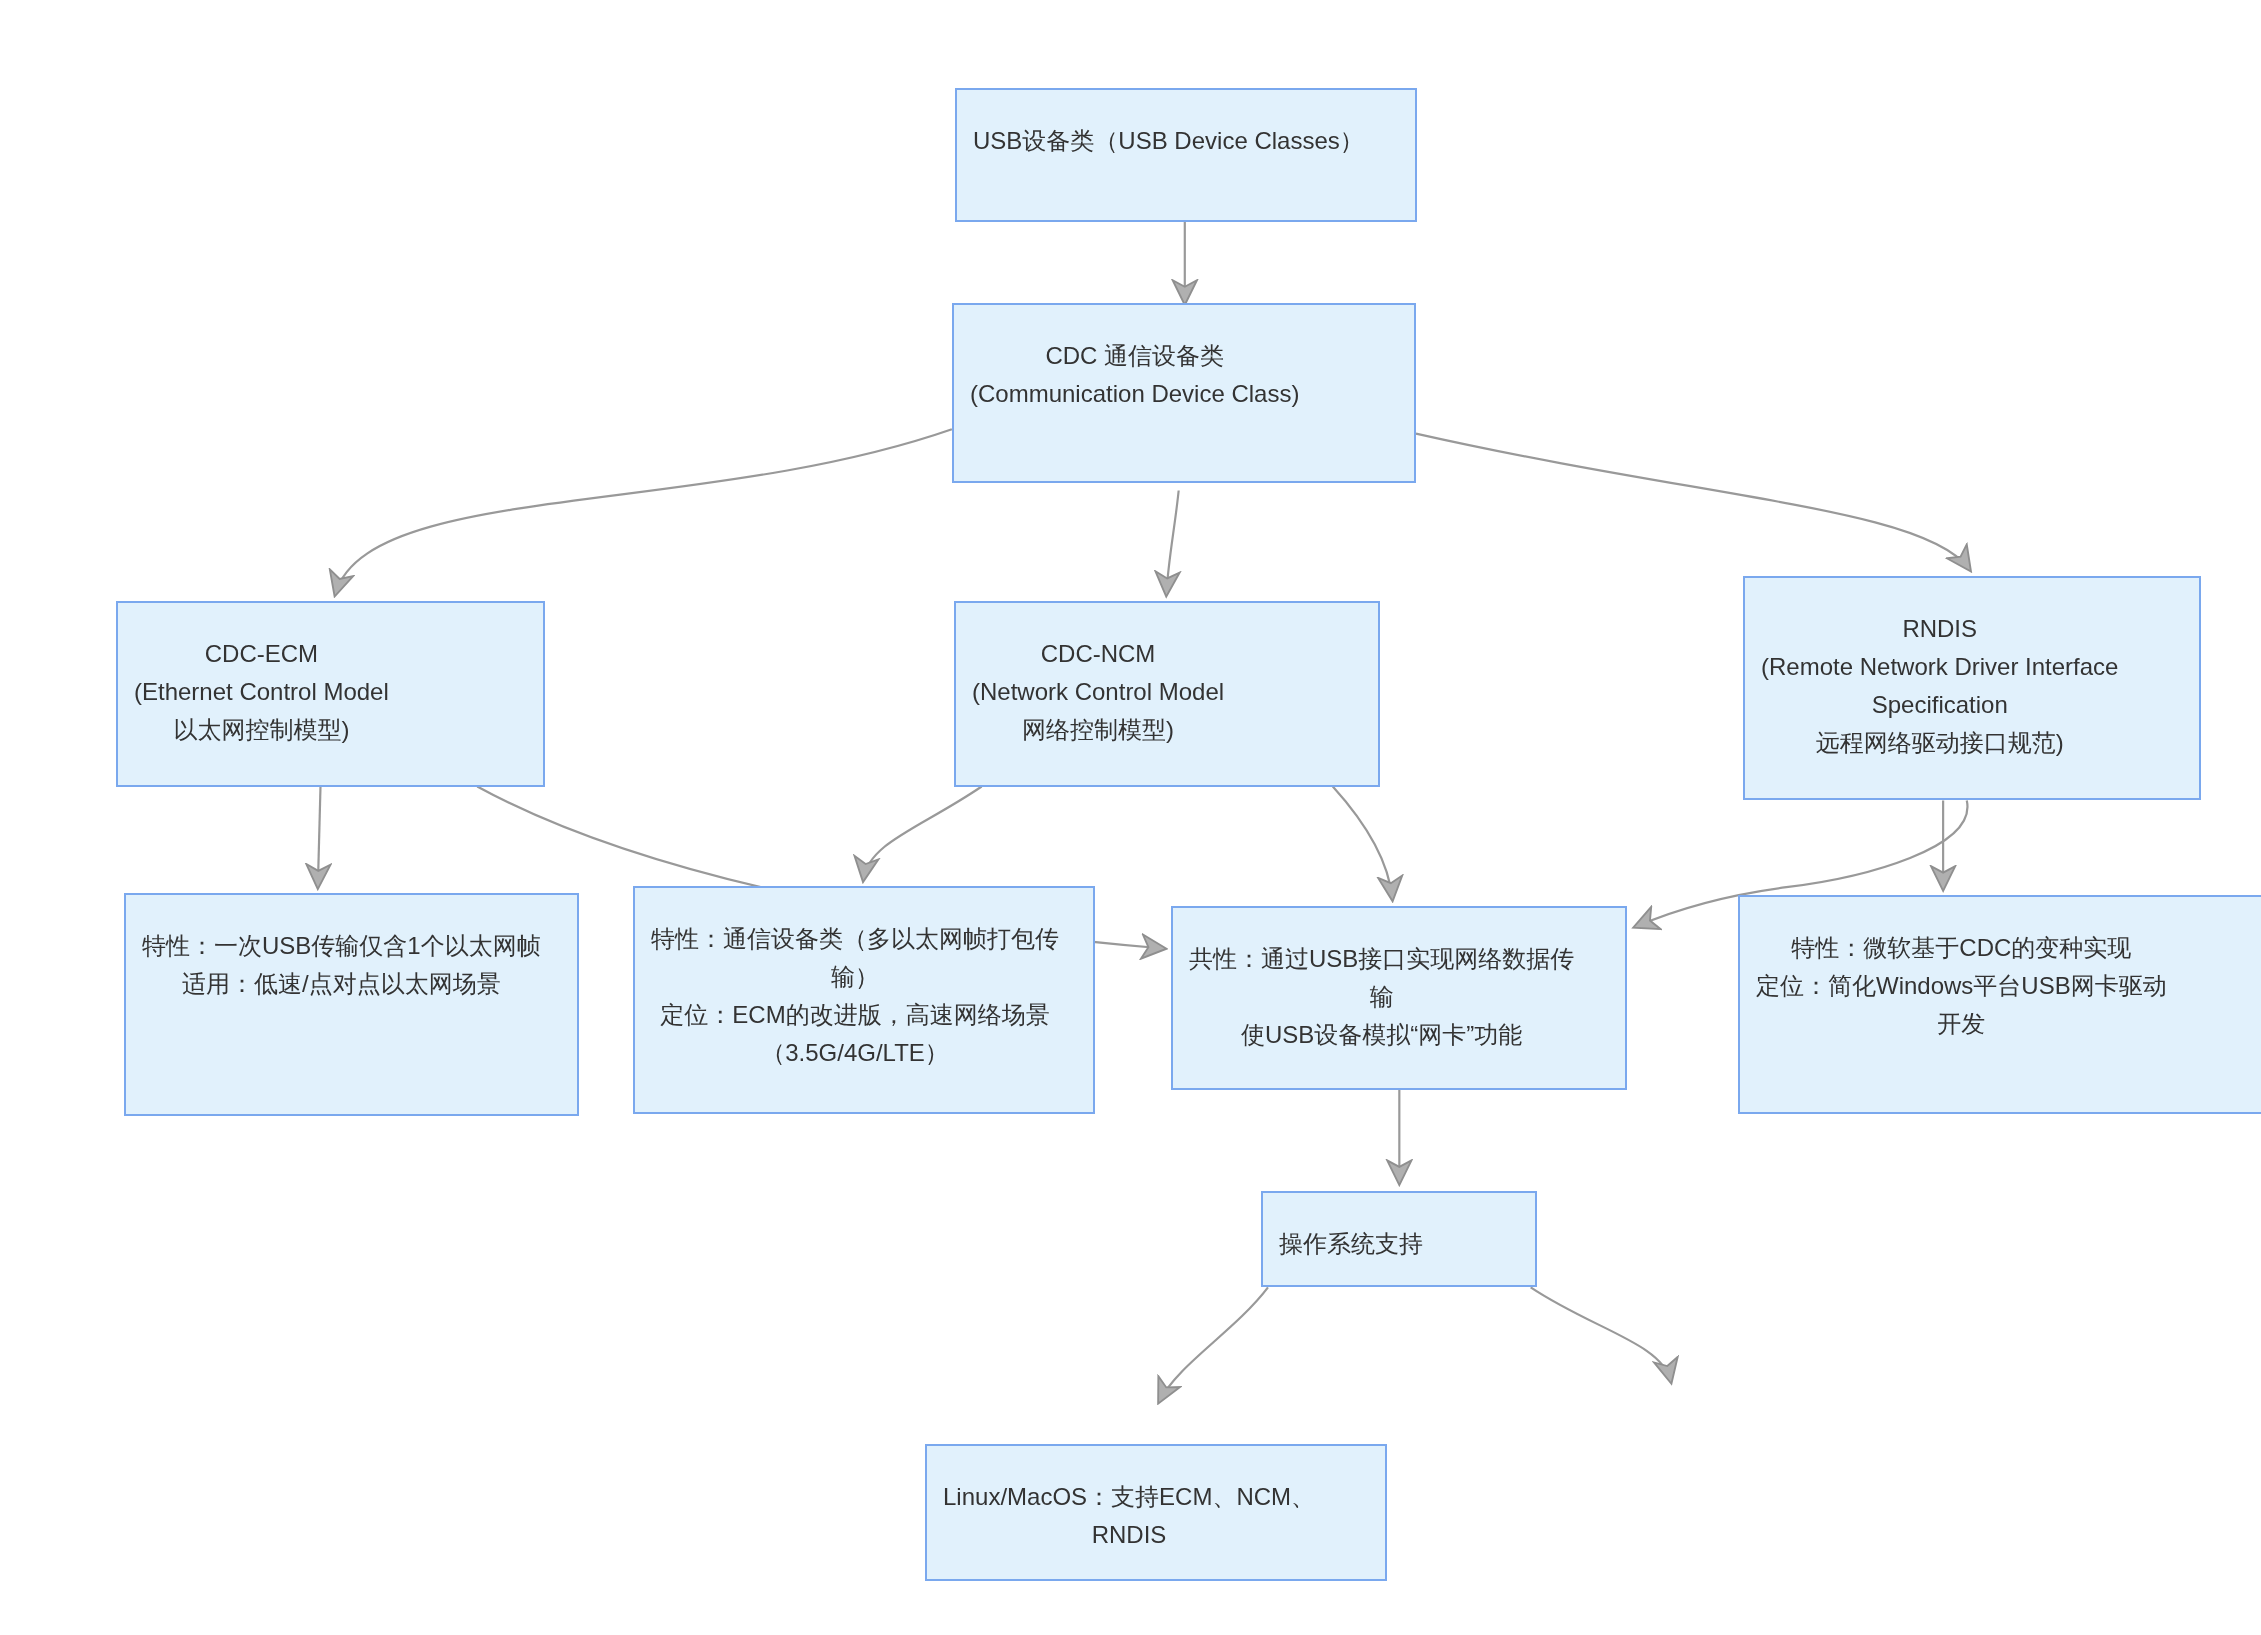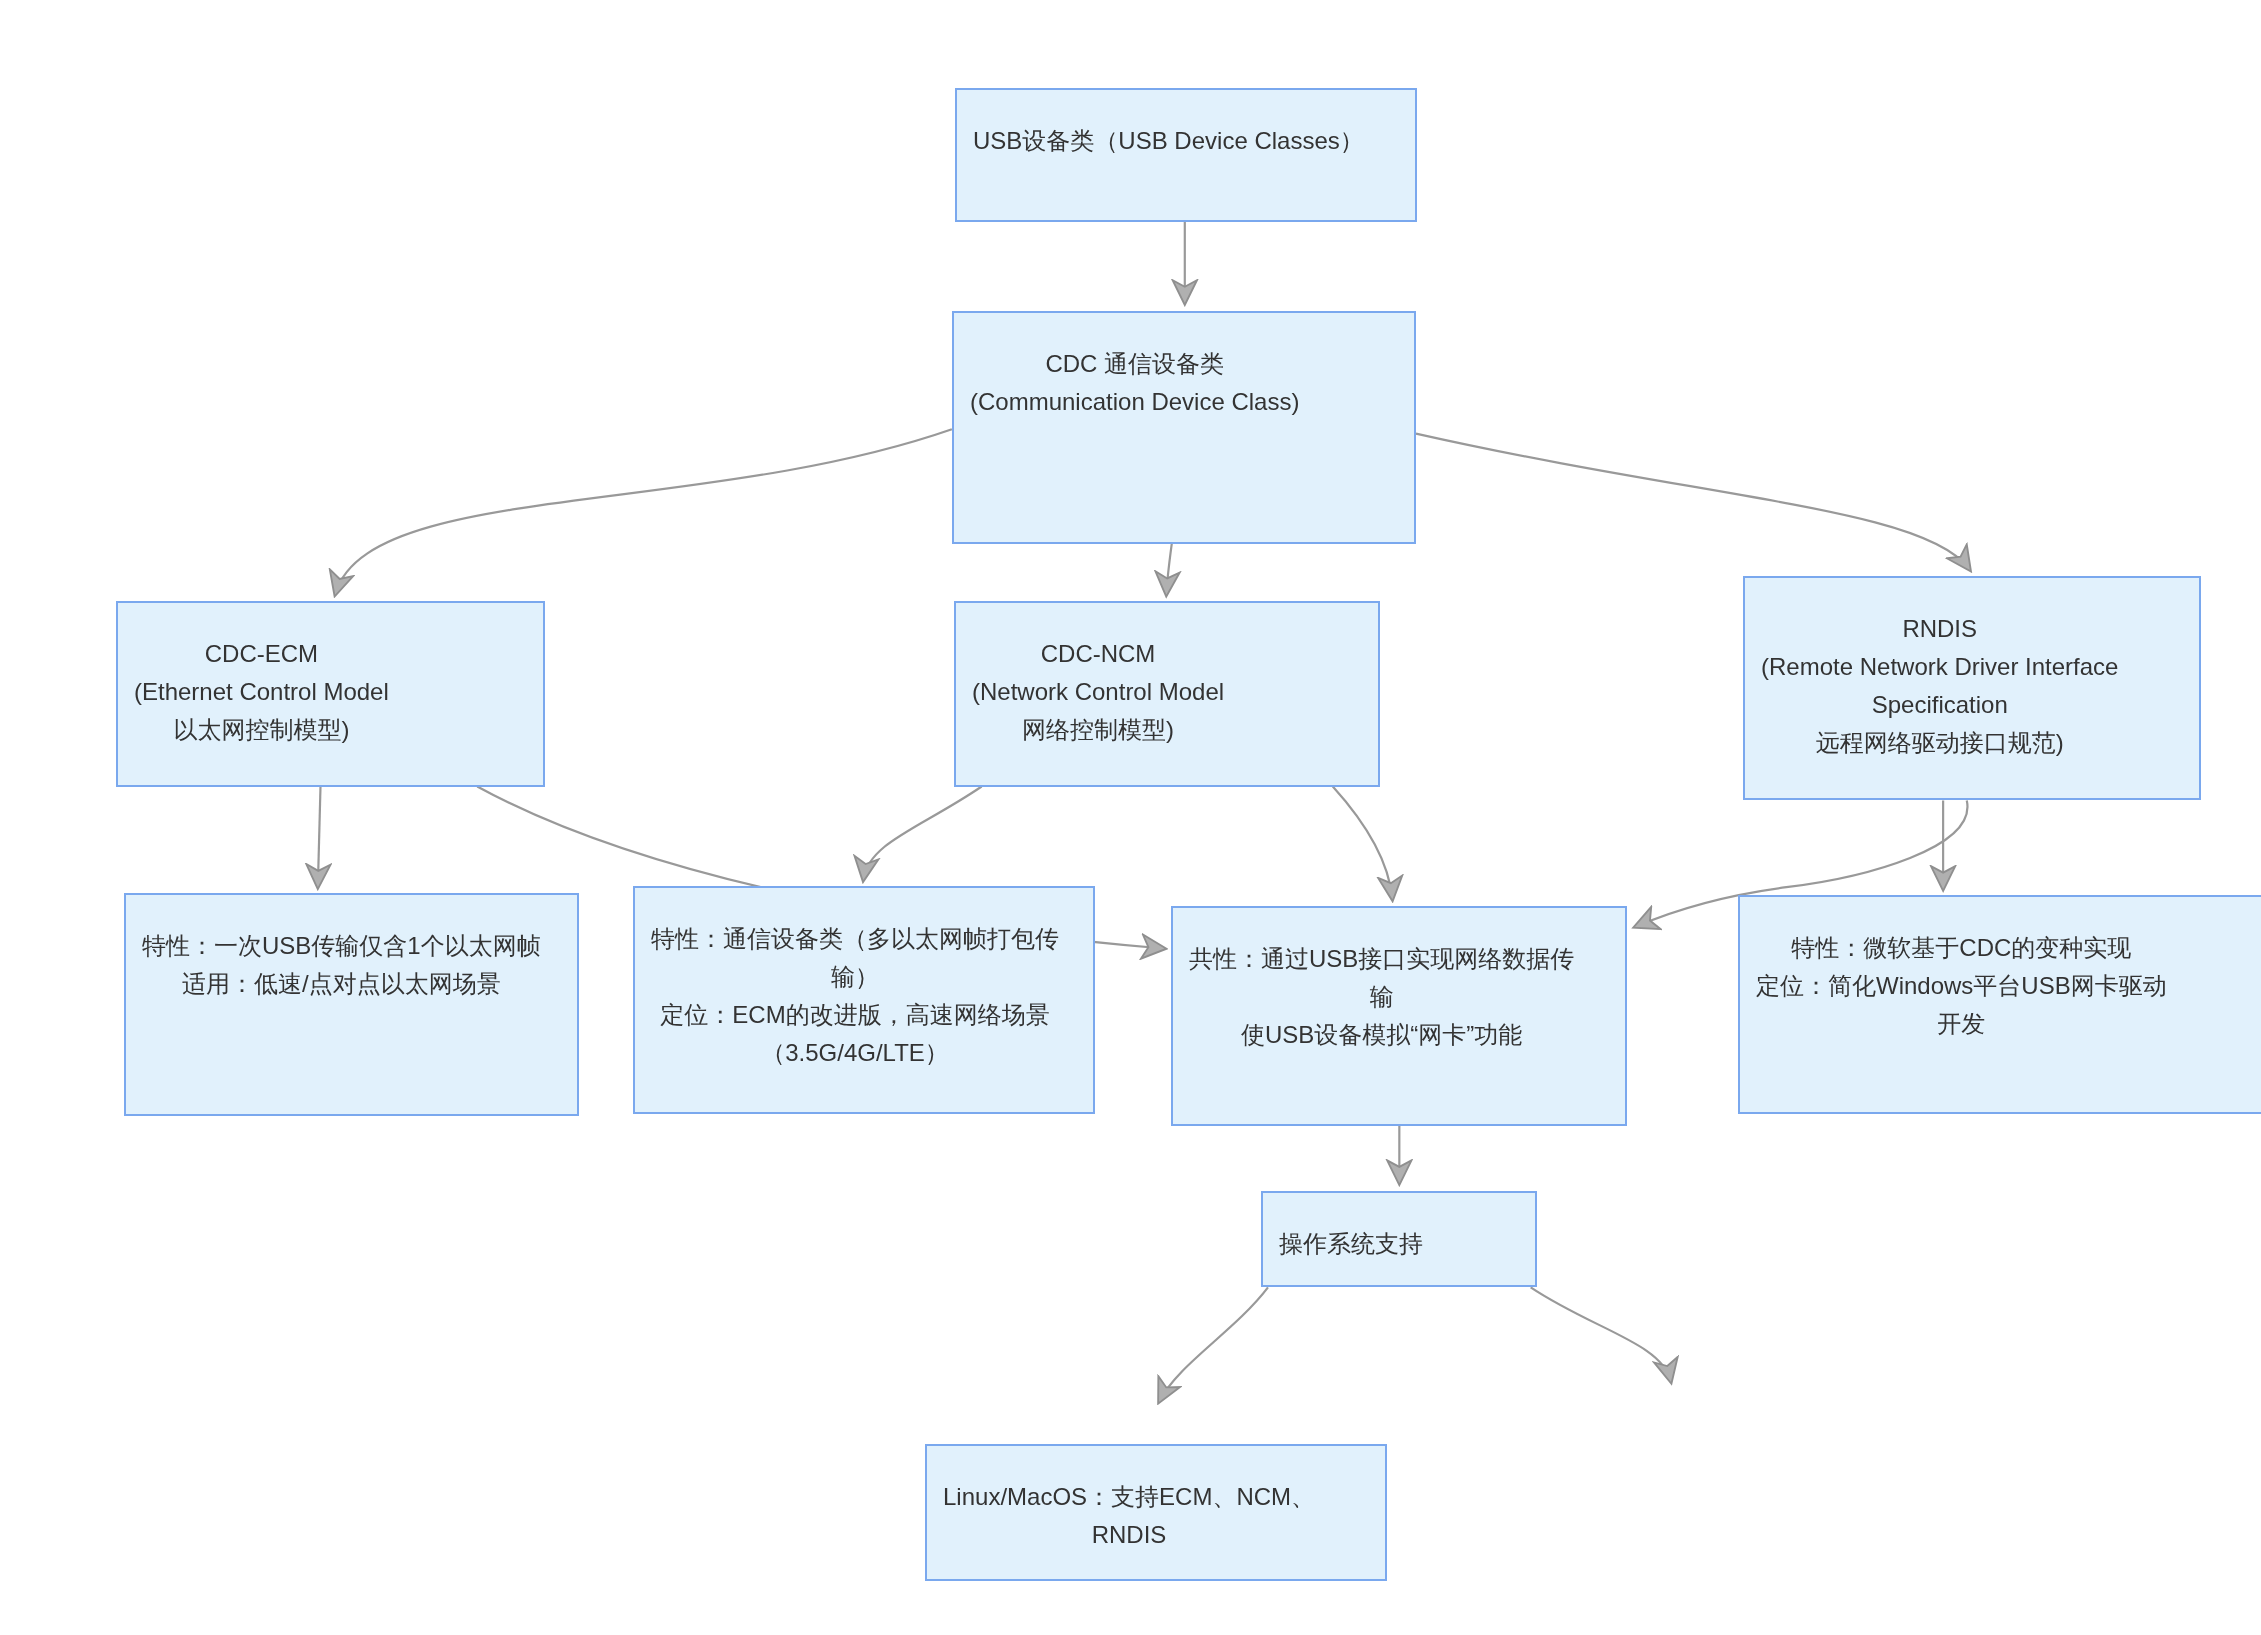--- a/index.html
+++ b/index.html
@@ -43,27 +43,27 @@
     text-align: center;
   }
   .node .label {
     white-space: pre-line;
     font-size: 24px;
     line-height: 1.58;
     color: var(--text-color);
   }
   
   .n-usb     { left: 955px; top: 88px;  width: 462px; height: 134px; }
-  .n-cdc     { left: 952px; top: 311px;  width: 464px; height: 233px; }
+  .n-cdc     { left: 952px; top: 303px;  width: 464px; height: 180px; }
   .n-ecm     { left: 116px;  top: 601px;  width: 429px; height: 186px; }
   .n-ncm     { left: 954px; top: 601px;  width: 426px; height: 186px; }
   .n-rndis   { left: 1743px; top: 576px;  width: 458px; height: 224px; }
   .n-ecmf    { left: 88px;  top: 893px; width: 455px; height: 223px; margin-left: 36px; }
   .n-ncmf    { left: 633px;  top: 886px; width: 462px; height: 228px; }
-  .n-common  { left: 1171px; top: 906px; width: 456px; height: 220px; }
+  .n-common  { left: 1171px; top: 906px; width: 456px; height: 184px; }
   .n-rndisf  { left: 1738px; top: 895px; width: 554px; height: 219px; }
   .n-os      { left: 1261px; top: 1191px; width: 276px; height: 96px; }
   .n-linux   { left: 925px; top: 1408px; width: 462px; height: 137px; margin-top: 36px; }
   .n-windows { left: 1477px; top: 1388px; width: 458px; height: 180px; }
 </style>
 </head>
 <body>
 
 <div class="canvas">
 

